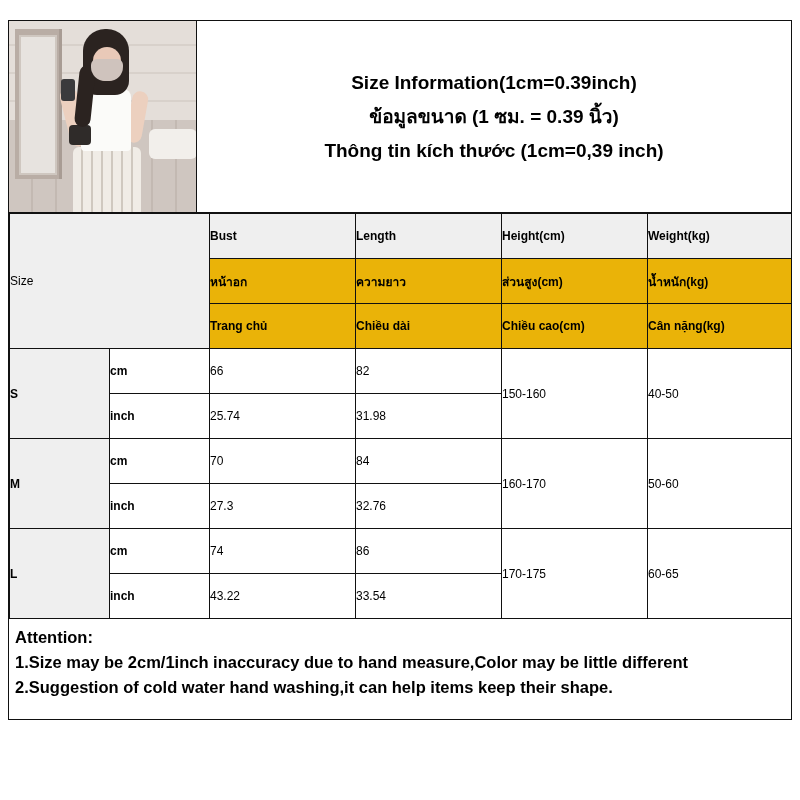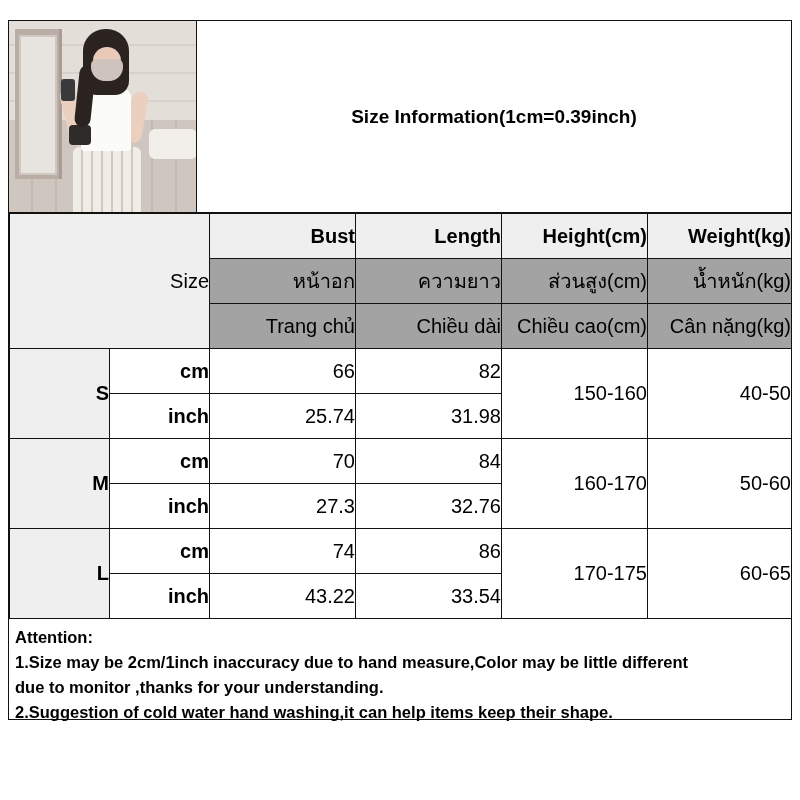--- a/index.html
+++ b/index.html
@@ -185,23 +185,23 @@
   }
 
   
   table.size-table {
     width: 100%;
     border-collapse: collapse;
     table-layout: fixed;
   }
   table.size-table td {
     border: 1px solid #111;
-    text-align: right;
+    text-align: left;
     vertical-align: middle;
-    font-size: 20px;
+    font-size: 12px;
     padding: 0;
     height: 44px;
   }
 
   
   col.c-size   { width: 100px; }
   col.c-unit   { width: 100px; }
   col.c-bust   { width: 146px; }
   col.c-length { width: 146px; }
   col.c-height { width: 146px; }
@@ -211,22 +211,22 @@
     background: #efefef;
     font-weight: bold;
     font-size: 16px;
   }
   .hdr-size {
     background: #efefef;
     font-weight: normal;
     font-size: 26px;
   }
   .hdr-sub {
-    background: #a3a3a3;
-    font-weight: normal;
+    background: #eab308;
+    font-weight: bold;
     font-size: 15px;
   }
   .row-label {
     background: #efefef;
     font-weight: bold;
     font-size: 18px;
   }
   .unit-cell {
     font-weight: bold;
     font-size: 15px;
@@ -269,20 +269,22 @@
         <div class="person-arm-r"></div>
         <div class="person-top"></div>
         <div class="bag"></div>
         <div class="phone"></div>
         <div class="person-hair"></div>
         <div class="person-face"></div>
         <div class="person-mask"></div>
       </div>
       <div class="title-box">
         <div class="title-line">Size Information(1cm=0.39inch)</div>
+        <div class="title-line">ข้อมูลขนาด (1 ซม. = 0.39 นิ้ว)</div>
+        <div class="title-line">Thông tin kích thước (1cm=0,39 inch)</div>
       </div>
     </div>
 
     <table class="size-table">
       <colgroup>
         <col class="c-size">
           <col class="c-unit">
           <col class="c-bust">
         <col class="c-length">
           <col class="c-height">
@@ -349,18 +351,17 @@
           <td class="unit-cell">inch</td>
           <td class="val-cell">43.22</td>
           <td class="val-cell">33.54</td>
         </tr>
       </tbody>
     </table>
 
     <div class="attention">
       <div>Attention:</div>
       <div>1.Size may be 2cm/1inch inaccuracy due to hand measure,Color may be little different</div>
-      <div>due to monitor ,thanks for your understanding.</div>
       <div>2.Suggestion of cold water hand washing,it can help items keep their shape.</div>
     </div>
 
   </div>
 </div>
 
 </body></html>

